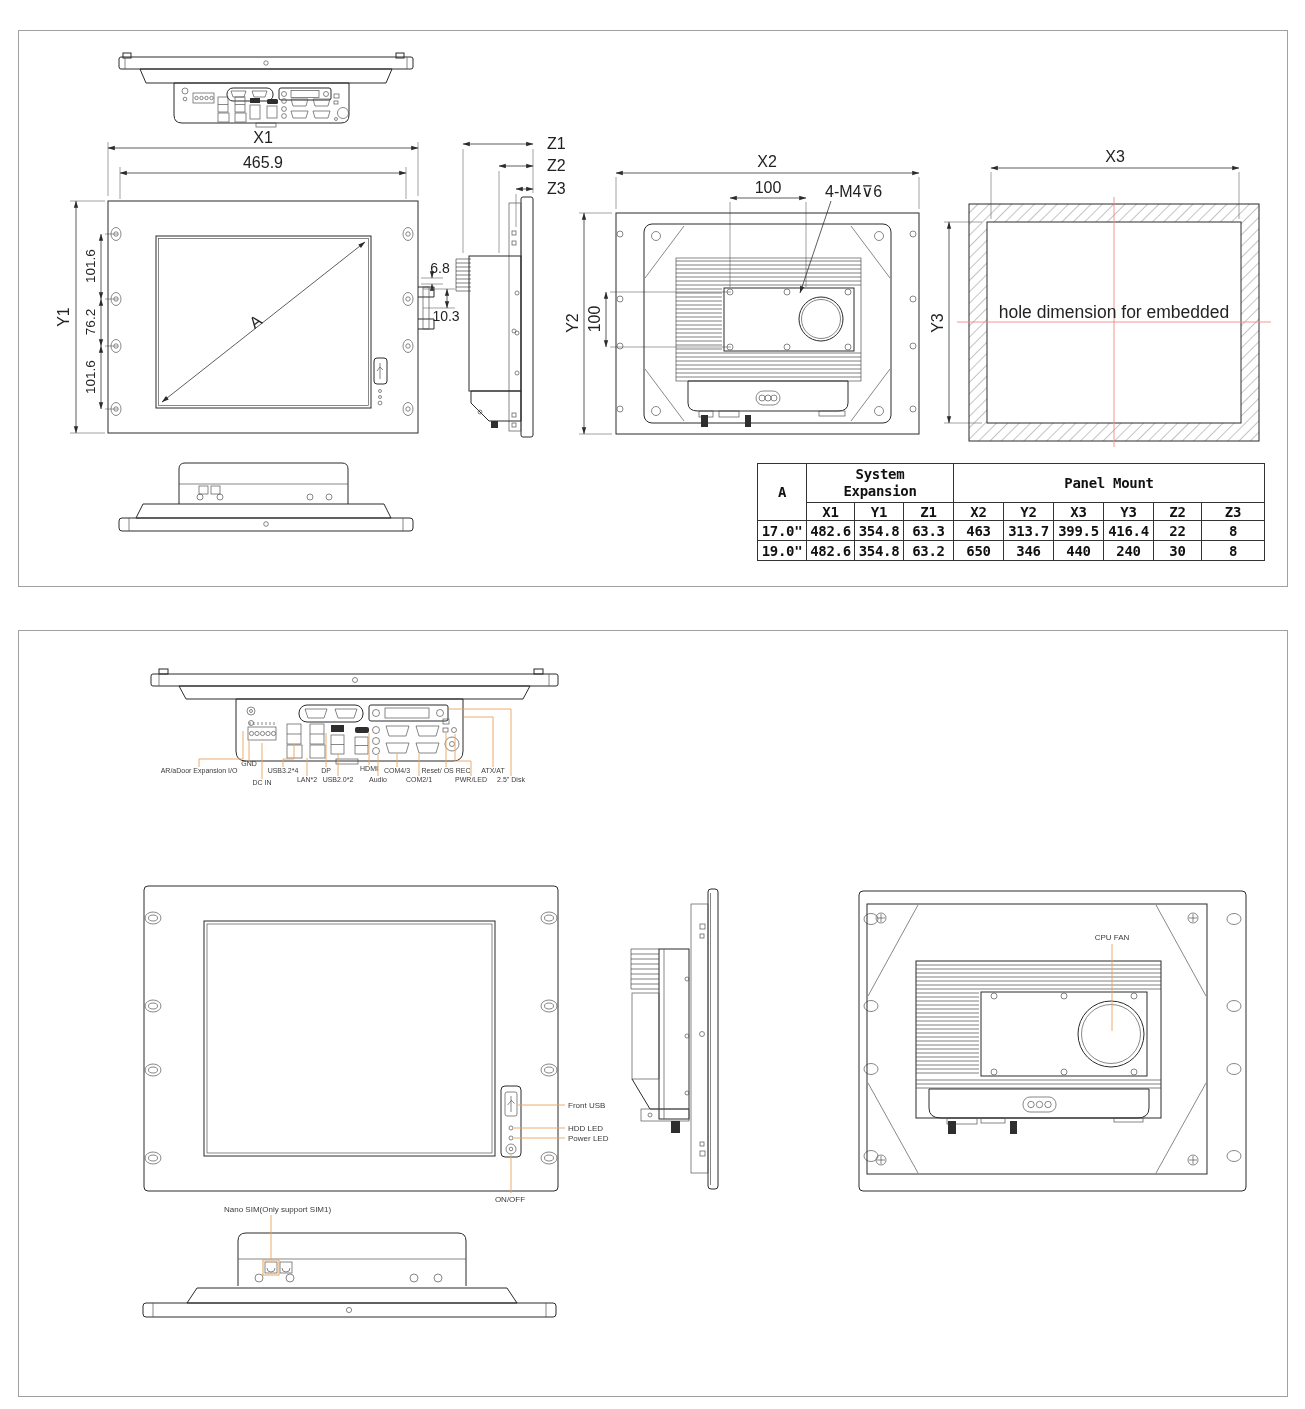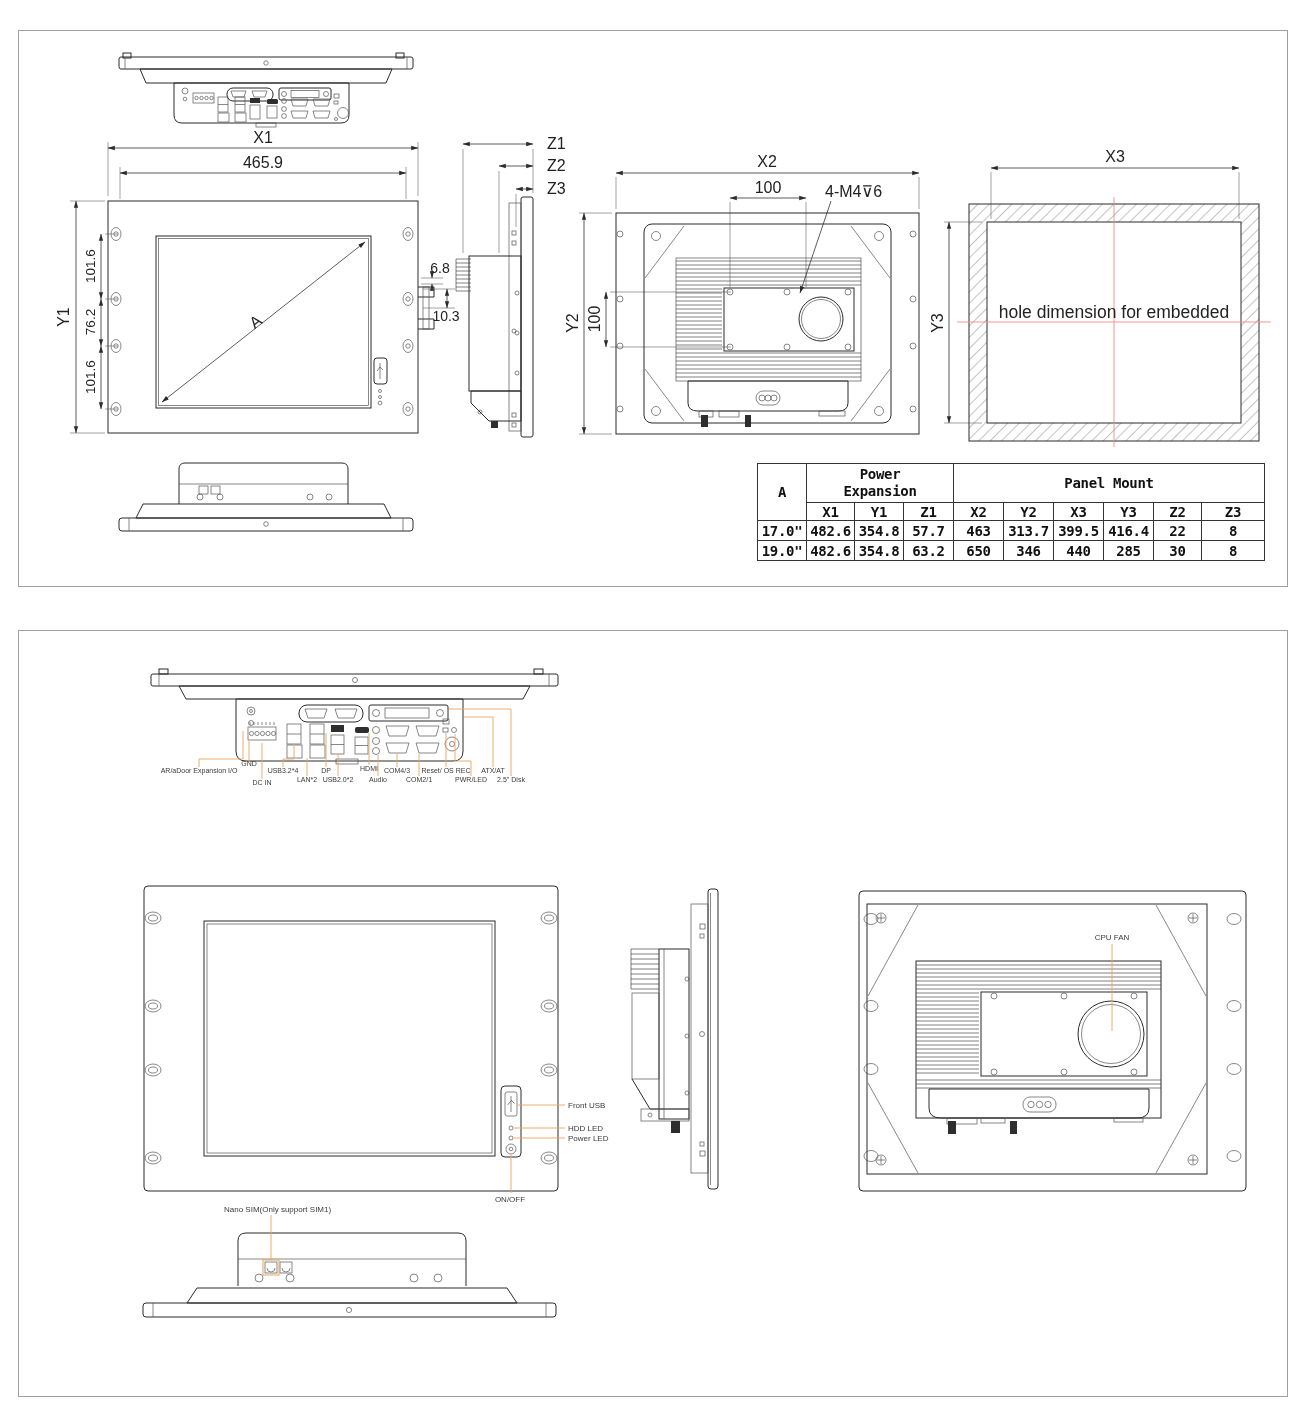--- a/index.html
+++ b/index.html
@@ -356,57 +356,57 @@
           <col style="width:50px">
           <col style="width:50px">
           <col style="width:50px">
     <col style="width:48px">
           <col style="width:63px">
   </colgroup>
   <tbody>
           <tr class="h1">
     <td rowspan="2">A</td>
     <td colspan="3" class="two">
-      <div>Power</div>
+      <div>System</div>
       <div>Expansion</div>
     </td>
     <td colspan="6">Panel Mount</td>
   </tr>
   <tr class="h2">
     <td>X1</td>
     <td>Y1</td>
     <td>Z1</td>
     <td>X2</td>
     <td>Y2</td>
     <td>X3</td>
     <td>Y3</td>
     <td>Z2</td>
     <td>Z3</td>
   </tr>
   <tr class="dr">
     <td>17.0"</td>
     <td>482.6</td>
     <td>354.8</td>
-    <td>57.7</td>
+    <td>63.3</td>
     <td>463</td>
     <td>313.7</td>
     <td>399.5</td>
     <td>416.4</td>
     <td>22</td>
     <td>8</td>
   </tr>
   <tr class="dr">
     <td>19.0"</td>
     <td>482.6</td>
     <td>354.8</td>
     <td>63.2</td>
     <td>650</td>
     <td>346</td>
     <td>440</td>
-    <td>285</td>
+    <td>240</td>
     <td>30</td>
     <td>8</td>
   </tr>
 </tbody>
       </table>
 </div>
 
 <div class="sheet" id="sheet2">
 <svg width="1268" height="765" viewBox="0 0 1268 765">
 <defs>

